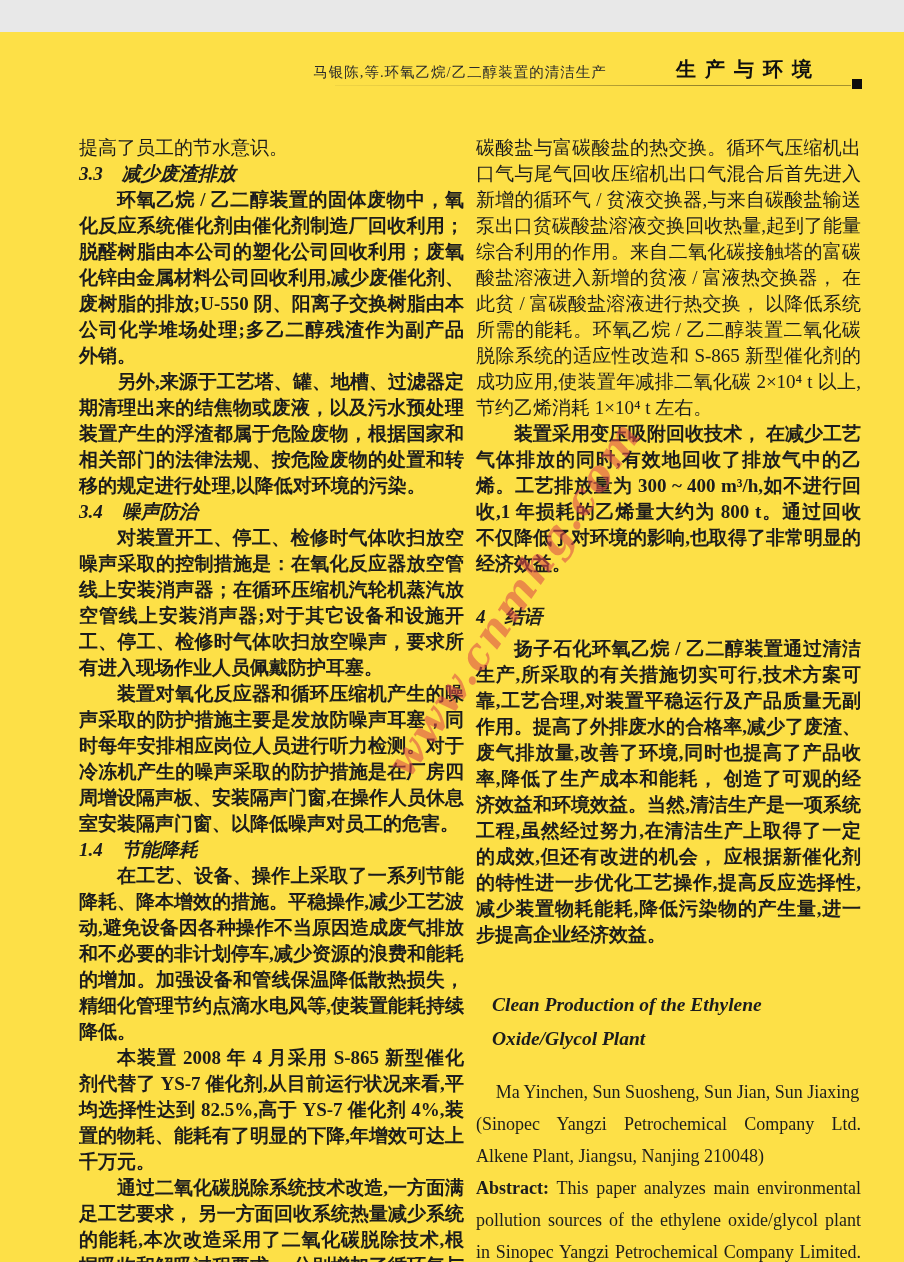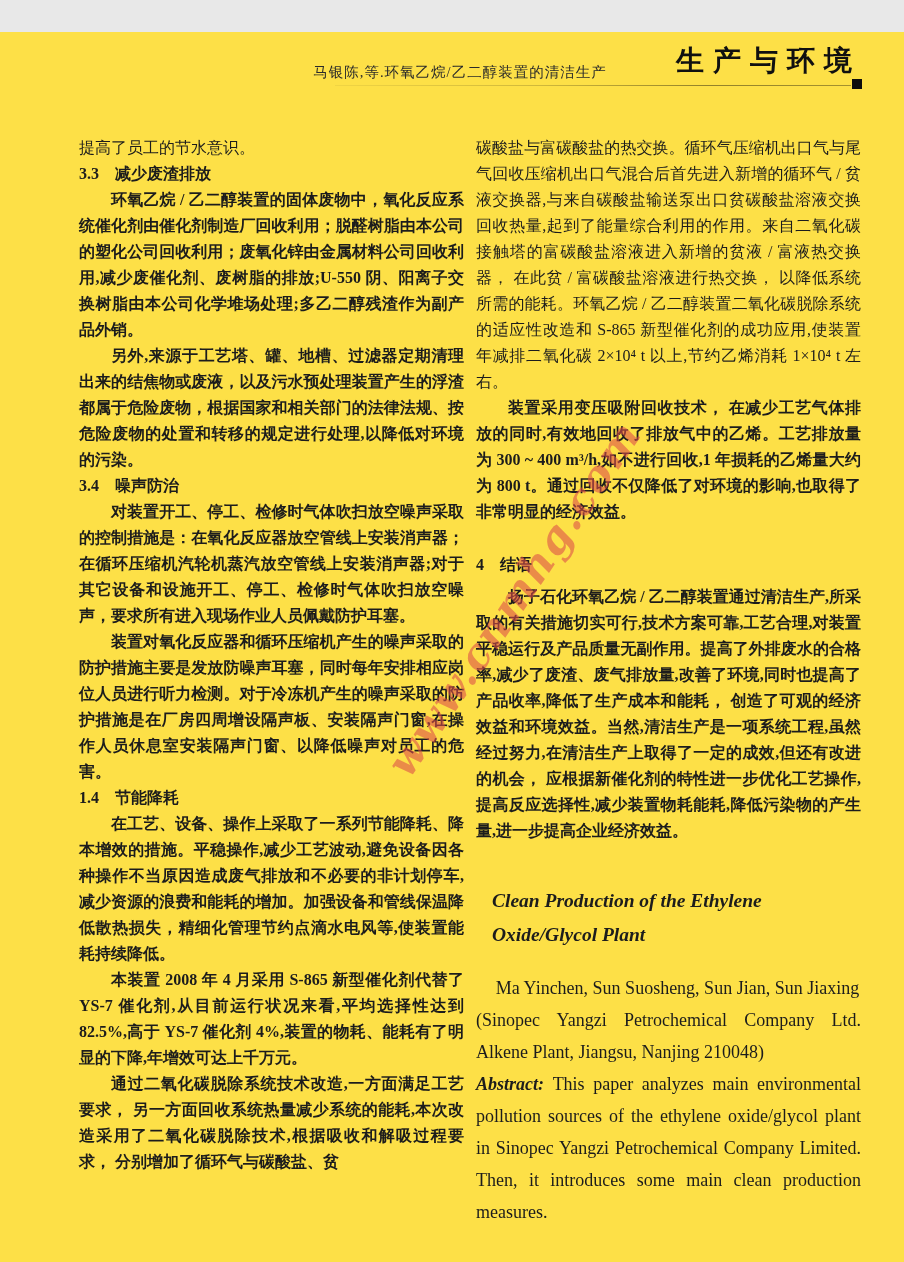--- a/index.html
+++ b/index.html
@@ -1,37 +1,37 @@
 <!DOCTYPE html>
 <html><head>
 <meta charset="utf-8">
 <style>
   html,body{margin:0;padding:0;background:#e8e8e8;}
   .page{position:relative;width:904px;height:1262px;background:#fde047;overflow:hidden;
         font-family:"Liberation Serif","DejaVu Serif",serif;color:#1c1c1c;margin-top:32px;}
   .running-title{position:absolute;left:160px;top:31px;width:600px;text-align:center;
         font-size:14.5px;letter-spacing:1px;color:#2a2a2a;}
-  .section-label{position:absolute;left:676px;top:10px;font-size:28px;font-weight:bold;
+  .section-label{position:absolute;left:676px;top:24px;font-size:20px;font-weight:bold;
         letter-spacing:9px;color:#101010;font-family:"Liberation Sans","DejaVu Sans",sans-serif;}
   .header-rule{position:absolute;left:335px;top:53px;width:516px;height:1px;
         background:linear-gradient(90deg,rgba(0,0,0,.05),rgba(0,0,0,.18) 40%,rgba(0,0,0,.42) 72%,rgba(0,0,0,.35));}
   .header-square{position:absolute;left:852px;top:47px;width:10px;height:10px;background:#0d0d0d;}
   .col{position:absolute;top:103px;width:385px;font-size:19px;line-height:26px;text-align:justify;}
   .col-left{left:79px;}
   .col-right{left:476px;}
-  .col p,.col h3{margin:0;font-size:16px;font-weight:normal;line-height:26px;}
-  .col .heading{font-weight:bold;}
+  .col p,.col h3{margin:0;font-size:19px;font-weight:normal;line-height:26px;}
+  .col .heading{font-weight:bold;font-style:italic;}
   .col .para{text-indent:2em;font-weight:bold;}
   .col .spaced{margin-top:27px;margin-bottom:6px;}
   .col .en-title{font-weight:bold;font-style:italic;text-align:left;font-size:19.5px;
         line-height:34px;margin:40px 16px 20px;}
   .col .en-authors{font-size:18px;line-height:32px;text-indent:1.1em;}
   .col .en-affil{font-size:18px;line-height:32px;}
   .col .labeled{font-size:18px;line-height:32px;}
-  .lab{font-weight:bold;font-style:italic;}
+  .lab{font-weight:bold;}
   .watermark{position:absolute;left:318px;top:566px;width:360px;text-align:center;
         font-size:42px;font-weight:bold;font-style:italic;color:rgba(221,78,74,.58);
         transform:rotate(-56deg);letter-spacing:2px;z-index:5;pointer-events:none;
         font-family:"DejaVu Serif",serif;}
 </style>
 </head>
 <body>
 
 <div class="page">
   <div class="running-title">马银陈,等.环氧乙烷/乙二醇装置的清洁生产</div>

